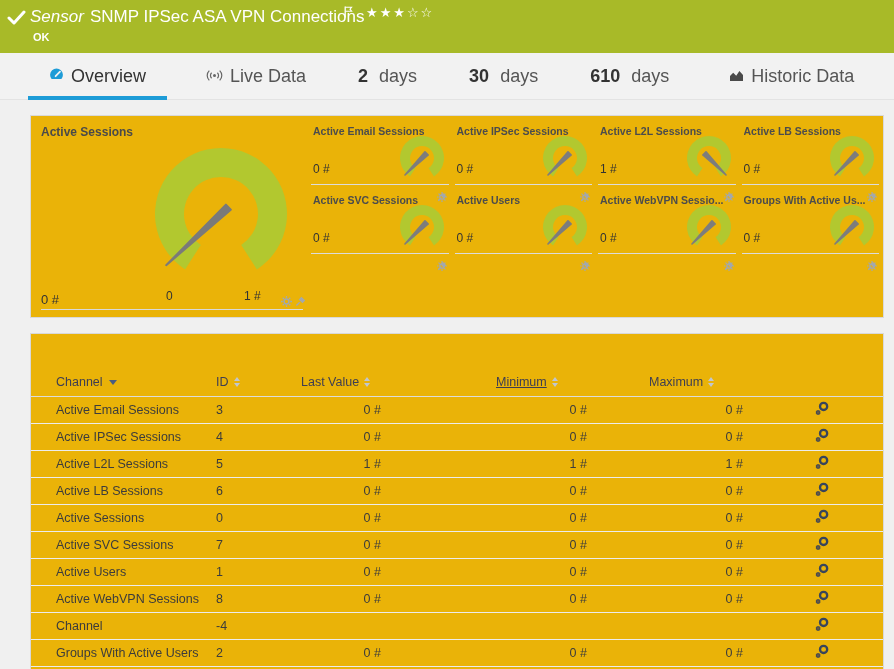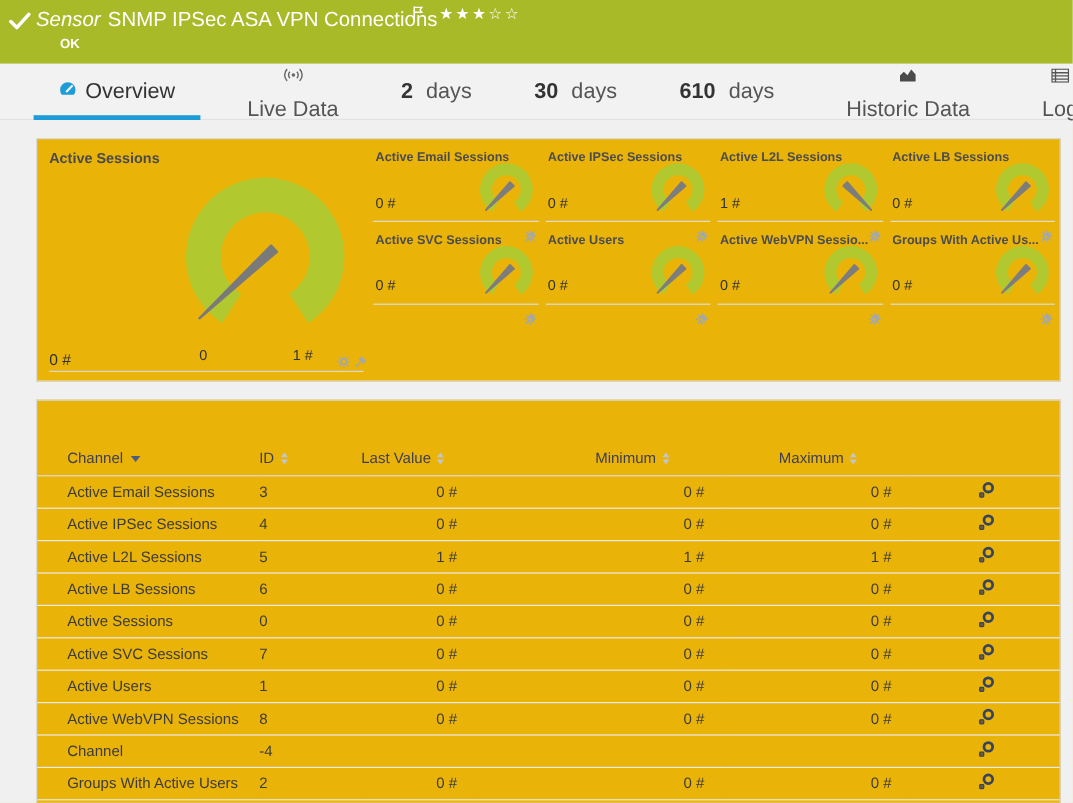--- a/index.html
+++ b/index.html
@@ -7,33 +7,33 @@
     font-family:"Liberation Sans", sans-serif; }
 
   
   .topbar { position:relative; height:53px; background:#a8ba28; color:#fff; }
   .topbar .check { position:absolute; left:7px; top:10px; }
   .title-line { position:absolute; left:30px; top:7px; font-size:17px; white-space:nowrap; }
   .title-line .sensor-word { font-style:italic; margin-right:6px;text-align:right; }
   .flag { position:absolute; left:344px; top:4px; }
   .stars { position:absolute; left:366px; top:5px; font-size:13px; letter-spacing:2px;
     font-family:"DejaVu Sans", sans-serif; cursor:pointer; }
-  .ok-status { position:absolute; left:50px; top:31px; font-size:11px; font-weight:bold; }
+  .ok-status { position:absolute; left:33px; top:31px; font-size:11px; font-weight:bold; }
 
   
   .tabbar { display:flex; height:47px; align-items:stretch; padding-left:28px;
     background:#f2f2f2; border-bottom:1px solid #e3e3e3; }
   .tab { display:flex; align-items:center; gap:7px; padding:0 21px; font-size:18px;
     color:#555; position:relative; cursor:pointer; white-space:nowrap; }
   .tab.active { color:#333; }
   .tab.active::after { content:""; position:absolute; left:0; right:0; bottom:-1px;
     height:4px; background:#1e9cd7; }
   .tab .num { font-weight:bold; color:#333; margin-right:4px; }
   .tab.days { margin-left:10px; }
-  .tab.spaced { margin-left:18px;flex-direction:column; }
+  .tab.spaced { margin-left:18px; }
 
   
   .panel { background:#eab308; border:1px solid #d9d9d9; margin:0 10px 0 30px; }
   .panel-gauges { margin-top:15px; height:203px; position:relative; }
   .panel-table { margin-top:15px; height:412px; overflow:hidden; }
 
   
   .gauge-main { position:absolute; left:0; top:0; bottom:0; width:280px; }
   .gauge-main .g-title { position:absolute; left:10px; top:9px; font-size:12px;
     font-weight:bold; color:#4a4a4a; }
@@ -60,21 +60,21 @@
   
   table.channels { width:100%; border-collapse:collapse; margin-top:34px; font-size:12.5px;
     table-layout:fixed; }
   table.channels th { text-align:left; font-weight:normal; color:#3e3e52; height:28px;
     border-bottom:1px solid #dcdcdc; cursor:pointer; white-space:nowrap; }
   table.channels td { height:27px; border-bottom:1px solid #ececec; color:#3c3c3c;
     white-space:nowrap; }
   .c1 { padding-left:25px; }
   td.num, th.num-h { }
   td.num { text-align:right; padding-right:15px; }
-  th.h4 { padding-left:100px; }
+  th.h4 { padding-left:100px;text-decoration:underline; }
   th.h5 { padding-left:47px; }
   td.c-set { text-align:center; }
   .sort-desc { display:inline-block; margin-left:6px; width:0; height:0;
     border-left:4px solid transparent; border-right:4px solid transparent;
     border-top:5px solid #4a5d80; vertical-align:middle; }
   .sort-both { display:inline-flex; flex-direction:column; gap:2px; margin-left:5px;
     vertical-align:middle; }
   .sort-both i { width:0; height:0; border-left:3.5px solid transparent;
     border-right:3.5px solid transparent; }
   .sort-both .up { border-bottom:4px solid #c0c6cf; }

